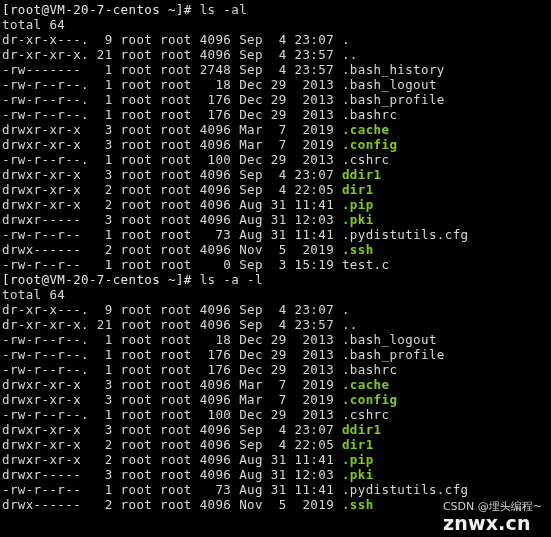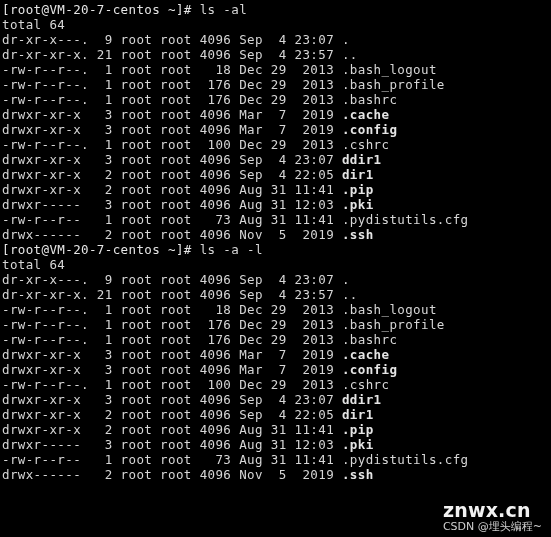--- a/index.html
+++ b/index.html
@@ -25,21 +25,21 @@
   .line {
     height: 15px;
     line-height: 15px;
     font-size: 12.5px;
     white-space: pre;
     letter-spacing: 0.38px;
     color: #d6d6d6;
   }
   .seg { white-space: pre; }
   .c-default { color: #d6d6d6; }
-  .c-dir { color: #e5e5e5; font-weight: bold; }
+  .c-dir { color: #84cc16; font-weight: bold; }
   .c-prompt { color: #e6e6e6; }
   #watermark {
     position: absolute;
     right: 8px;
     bottom: 4px;
     text-align: left;
     pointer-events: none;
     user-select: none;
   }
   #wm-main {
@@ -61,47 +61,49 @@
 </style>
 </head>
 <body>
 
 <div id="terminal">
   <div id="terminal-output">
       <div class="line"><span class="seg c-prompt">[root@VM-20-7-centos ~]# </span><span class="seg c-default">ls -al</span></div>
       <div class="line"><span class="seg c-default">total 64</span></div>
       <div class="line"><span class="seg c-default">dr-xr-x---.  9 root root 4096 Sep  4 23:07 </span><span class="seg c-default">.</span></div>
       <div class="line"><span class="seg c-default">dr-xr-xr-x. 21 root root 4096 Sep  4 23:57 </span><span class="seg c-default">..</span></div>
+      <div class="line"><span class="seg c-default">-rw-------   1 root root 2748 Sep  4 23:57 </span><span class="seg c-default">.bash_history</span></div>
       <div class="line"><span class="seg c-default">-rw-r--r--.  1 root root   18 Dec 29  2013 </span><span class="seg c-default">.bash_logout</span></div>
       <div class="line"><span class="seg c-default">-rw-r--r--.  1 root root  176 Dec 29  2013 </span><span class="seg c-default">.bash_profile</span></div>
       <div class="line"><span class="seg c-default">-rw-r--r--.  1 root root  176 Dec 29  2013 </span><span class="seg c-default">.bashrc</span></div>
       <div class="line"><span class="seg c-default">drwxr-xr-x   3 root root 4096 Mar  7  2019 </span><span class="seg c-dir">.cache</span></div>
       <div class="line"><span class="seg c-default">drwxr-xr-x   3 root root 4096 Mar  7  2019 </span><span class="seg c-dir">.config</span></div>
       <div class="line"><span class="seg c-default">-rw-r--r--.  1 root root  100 Dec 29  2013 </span><span class="seg c-default">.cshrc</span></div>
       <div class="line"><span class="seg c-default">drwxr-xr-x   3 root root 4096 Sep  4 23:07 </span><span class="seg c-dir">ddir1</span></div>
       <div class="line"><span class="seg c-default">drwxr-xr-x   2 root root 4096 Sep  4 22:05 </span><span class="seg c-dir">dir1</span></div>
       <div class="line"><span class="seg c-default">drwxr-xr-x   2 root root 4096 Aug 31 11:41 </span><span class="seg c-dir">.pip</span></div>
       <div class="line"><span class="seg c-default">drwxr-----   3 root root 4096 Aug 31 12:03 </span><span class="seg c-dir">.pki</span></div>
       <div class="line"><span class="seg c-default">-rw-r--r--   1 root root   73 Aug 31 11:41 </span><span class="seg c-default">.pydistutils.cfg</span></div>
       <div class="line"><span class="seg c-default">drwx------   2 root root 4096 Nov  5  2019 </span><span class="seg c-dir">.ssh</span></div>
+      <div class="line"><span class="seg c-default">-rw-r--r--   1 root root    0 Sep  3 15:19 </span><span class="seg c-default">test.c</span></div>
       <div class="line"><span class="seg c-prompt">[root@VM-20-7-centos ~]# </span><span class="seg c-default">ls -a -l</span></div>
       <div class="line"><span class="seg c-default">total 64</span></div>
       <div class="line"><span class="seg c-default">dr-xr-x---.  9 root root 4096 Sep  4 23:07 </span><span class="seg c-default">.</span></div>
       <div class="line"><span class="seg c-default">dr-xr-xr-x. 21 root root 4096 Sep  4 23:57 </span><span class="seg c-default">..</span></div>
       <div class="line"><span class="seg c-default">-rw-r--r--.  1 root root   18 Dec 29  2013 </span><span class="seg c-default">.bash_logout</span></div>
       <div class="line"><span class="seg c-default">-rw-r--r--.  1 root root  176 Dec 29  2013 </span><span class="seg c-default">.bash_profile</span></div>
       <div class="line"><span class="seg c-default">-rw-r--r--.  1 root root  176 Dec 29  2013 </span><span class="seg c-default">.bashrc</span></div>
       <div class="line"><span class="seg c-default">drwxr-xr-x   3 root root 4096 Mar  7  2019 </span><span class="seg c-dir">.cache</span></div>
       <div class="line"><span class="seg c-default">drwxr-xr-x   3 root root 4096 Mar  7  2019 </span><span class="seg c-dir">.config</span></div>
       <div class="line"><span class="seg c-default">-rw-r--r--.  1 root root  100 Dec 29  2013 </span><span class="seg c-default">.cshrc</span></div>
       <div class="line"><span class="seg c-default">drwxr-xr-x   3 root root 4096 Sep  4 23:07 </span><span class="seg c-dir">ddir1</span></div>
       <div class="line"><span class="seg c-default">drwxr-xr-x   2 root root 4096 Sep  4 22:05 </span><span class="seg c-dir">dir1</span></div>
       <div class="line"><span class="seg c-default">drwxr-xr-x   2 root root 4096 Aug 31 11:41 </span><span class="seg c-dir">.pip</span></div>
       <div class="line"><span class="seg c-default">drwxr-----   3 root root 4096 Aug 31 12:03 </span><span class="seg c-dir">.pki</span></div>
       <div class="line"><span class="seg c-default">-rw-r--r--   1 root root   73 Aug 31 11:41 </span><span class="seg c-default">.pydistutils.cfg</span></div>
       <div class="line"><span class="seg c-default">drwx------   2 root root 4096 Nov  5  2019 </span><span class="seg c-dir">.ssh</span></div>
     </div>
 
   <div id="watermark">
+    <div id="wm-sub">CSDN @埋头编程~</div>
     <div id="wm-main">znwx.cn</div>
-    <div id="wm-sub">CSDN @埋头编程~</div>
   </div>
 </div>
 
 </body></html>

